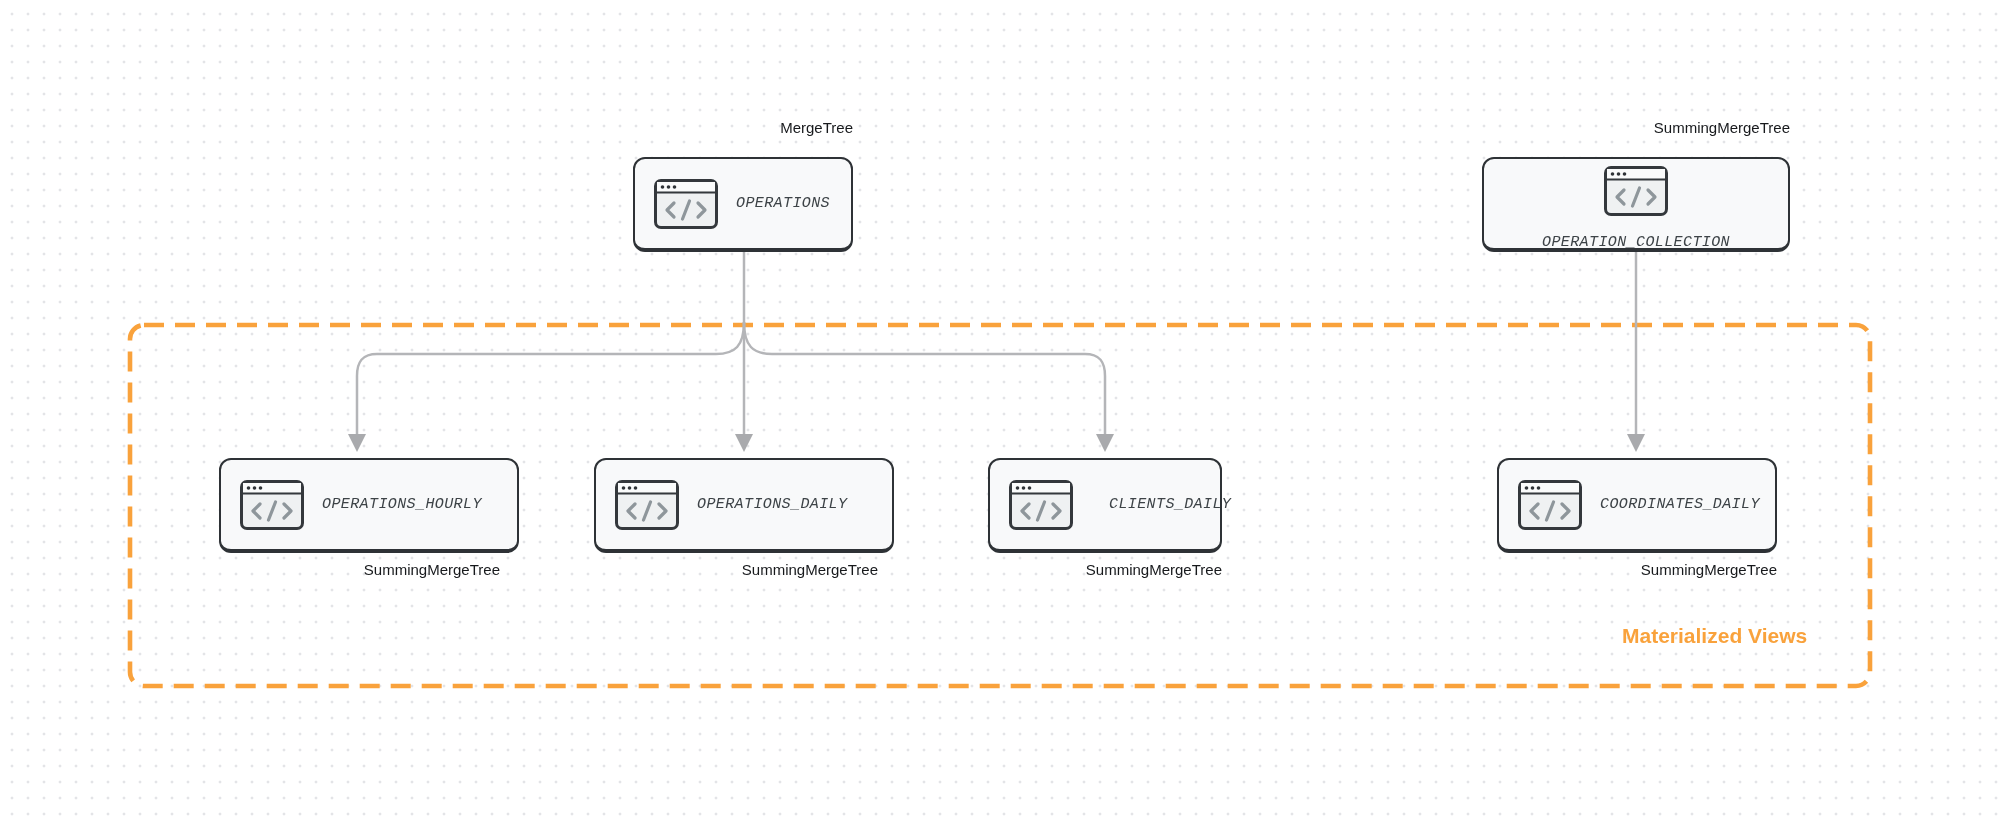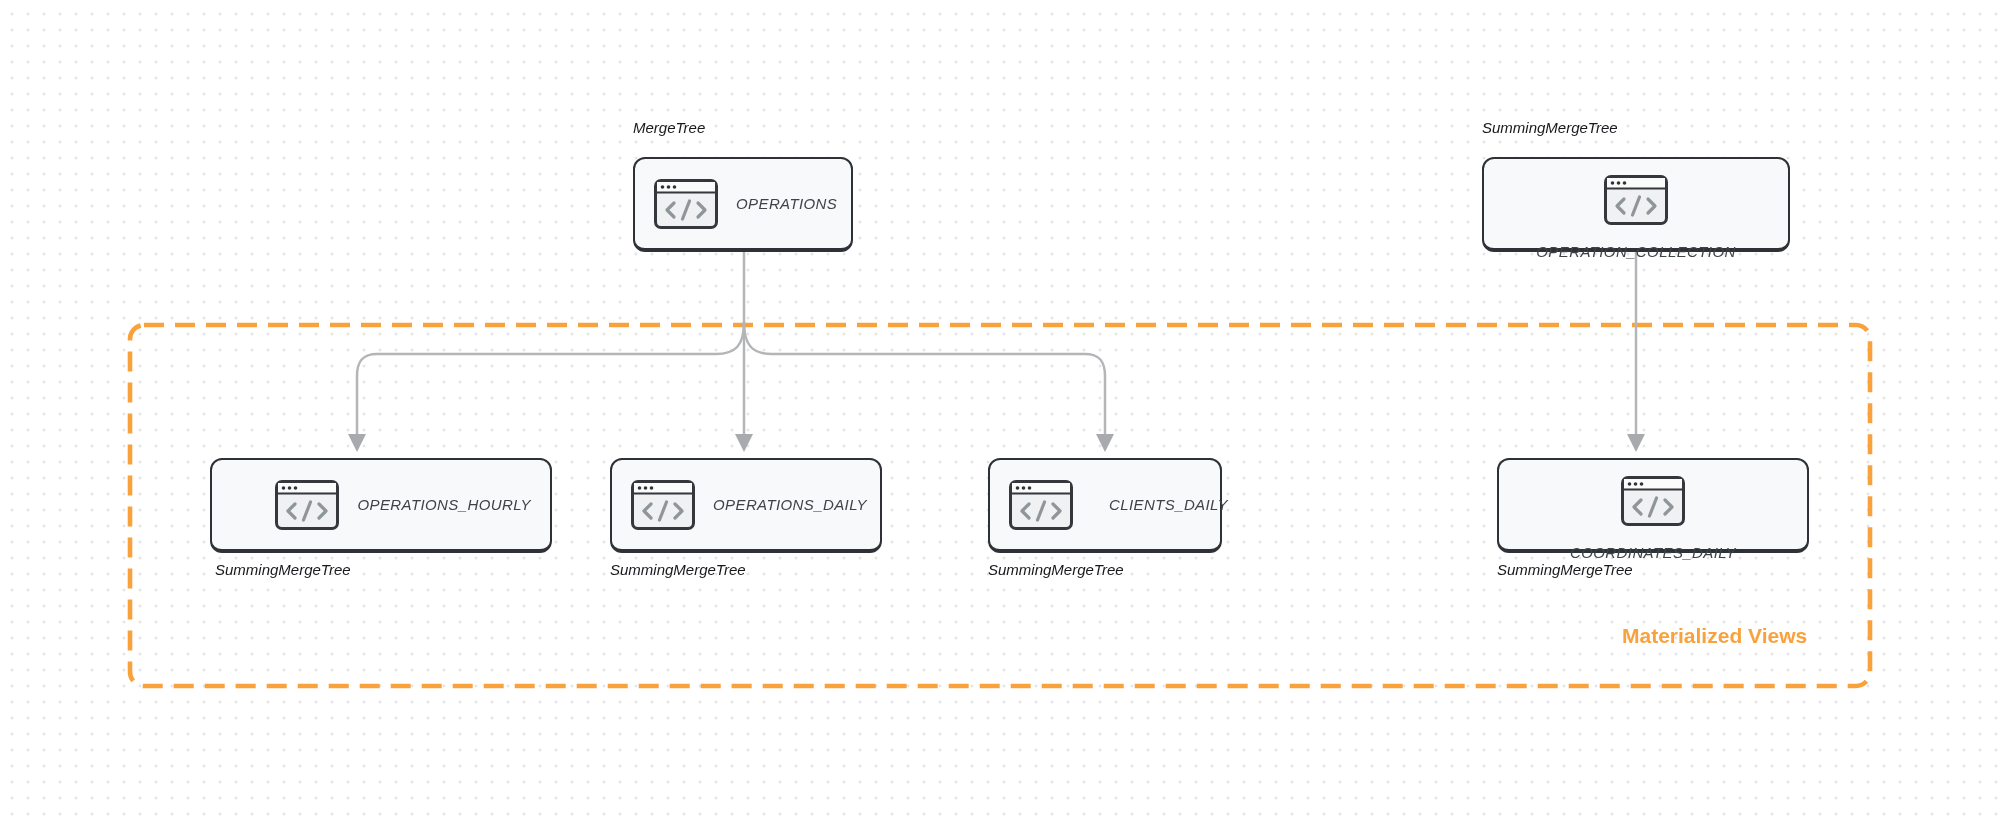--- a/index.html
+++ b/index.html
@@ -26,41 +26,41 @@
   .node-card {
     position: absolute;
     box-sizing: border-box;
     height: 95px;
     background: #f8f9fa;
     border: 2.5px solid #2e3236;
     border-bottom-width: 4px;
     border-radius: 12px;
     display: flex;
     align-items: center;
-    padding: 16px 19px;
+    padding: 7px 19px;
     gap: 18px;
+    font-family: Liberation Mono, monospace;
   }
 
   .table-name {
     font-style: italic;
     font-size: 15px;
     font-weight: 500;
     letter-spacing: 0.4px;
     color: #3d4347;
     white-space: nowrap;
   }
 
   .engine-label {
     position: absolute;
     font-size: 15px;
     font-weight: 500;
     color: #17191c;
-    text-align: left;
+    text-align: right;
     white-space: nowrap;
-    font-style: italic;
   }
 
   .group-label {
     position: absolute;
     left: 1622px;
     top: 624px;
     width: 218px;
     font-size: 21px;
     font-weight: 600;
     color: #f9a23c;
@@ -121,39 +121,39 @@
         <circle cx="20.5" cy="8" r="1.8" fill="#2f3337"></circle>
       <g stroke="#8e969b" stroke-width="3.2" fill="none" stroke-linecap="round" stroke-linejoin="round">
         <path d="M20 24 L13 31 L20 38"></path>
           <path d="M28.5 40 L35.5 22"></path>
           <path d="M44 24 L51 31 L44 38"></path>
       </g>
     </svg>
     <span class="table-name">OPERATION_COLLECTION</span>
   </div>
 
-  <div class="node-card" style="left:210px; top:458px; width:342px;justify-content:flex-end;">
+  <div class="node-card" style="left:219px; top:458px; width:300px;">
     <svg class="win-icon" width="64" height="50" viewBox="0 0 64 50">
       <rect x="1.5" y="1.5" width="61" height="47" rx="5.5" fill="#eff1f2" stroke="#34383c" stroke-width="3"></rect>
       <rect x="3" y="3" width="58" height="9.5" fill="#fafbfb"></rect>
       <path d="M3 13.5 H61" stroke="#34383c" stroke-width="2.2"></path>
       <circle cx="8.5" cy="8" r="1.8" fill="#2f3337"></circle>
         <circle cx="14.5" cy="8" r="1.8" fill="#2f3337"></circle>
         <circle cx="20.5" cy="8" r="1.8" fill="#2f3337"></circle>
       <g stroke="#8e969b" stroke-width="3.2" fill="none" stroke-linecap="round" stroke-linejoin="round">
         <path d="M20 24 L13 31 L20 38"></path>
           <path d="M28.5 40 L35.5 22"></path>
           <path d="M44 24 L51 31 L44 38"></path>
       </g>
     </svg>
     <span class="table-name">OPERATIONS_HOURLY</span>
   </div>
   <div class="engine-label" style="left:215px; top:561px; width:285px;">SummingMergeTree</div>
 
-  <div class="node-card" style="left:610px; top:458px; width:272px;">
+  <div class="node-card" style="left:594px; top:458px; width:300px;">
     <svg class="win-icon" width="64" height="50" viewBox="0 0 64 50">
       <rect x="1.5" y="1.5" width="61" height="47" rx="5.5" fill="#eff1f2" stroke="#34383c" stroke-width="3"></rect>
       <rect x="3" y="3" width="58" height="9.5" fill="#fafbfb"></rect>
       <path d="M3 13.5 H61" stroke="#34383c" stroke-width="2.2"></path>
       <circle cx="8.5" cy="8" r="1.8" fill="#2f3337"></circle>
         <circle cx="14.5" cy="8" r="1.8" fill="#2f3337"></circle>
         <circle cx="20.5" cy="8" r="1.8" fill="#2f3337"></circle>
       <g stroke="#8e969b" stroke-width="3.2" fill="none" stroke-linecap="round" stroke-linejoin="round">
         <path d="M20 24 L13 31 L20 38"></path>
           <path d="M28.5 40 L35.5 22"></path>
@@ -175,21 +175,21 @@
       <g stroke="#8e969b" stroke-width="3.2" fill="none" stroke-linecap="round" stroke-linejoin="round">
         <path d="M20 24 L13 31 L20 38"></path>
           <path d="M28.5 40 L35.5 22"></path>
           <path d="M44 24 L51 31 L44 38"></path>
       </g>
     </svg>
     <span class="table-name">CLIENTS_DAILY</span>
   </div>
   <div class="engine-label" style="left:988px; top:561px; width:234px;">SummingMergeTree</div>
 
-  <div class="node-card" style="left:1497px; top:458px; width:312px;flex-direction:column;">
+  <div class="node-card" style="left:1497px; top:458px; width:280px;">
     <svg class="win-icon" width="64" height="50" viewBox="0 0 64 50">
       <rect x="1.5" y="1.5" width="61" height="47" rx="5.5" fill="#eff1f2" stroke="#34383c" stroke-width="3"></rect>
       <rect x="3" y="3" width="58" height="9.5" fill="#fafbfb"></rect>
       <path d="M3 13.5 H61" stroke="#34383c" stroke-width="2.2"></path>
       <circle cx="8.5" cy="8" r="1.8" fill="#2f3337"></circle>
         <circle cx="14.5" cy="8" r="1.8" fill="#2f3337"></circle>
         <circle cx="20.5" cy="8" r="1.8" fill="#2f3337"></circle>
       <g stroke="#8e969b" stroke-width="3.2" fill="none" stroke-linecap="round" stroke-linejoin="round">
         <path d="M20 24 L13 31 L20 38"></path>
           <path d="M28.5 40 L35.5 22"></path>

